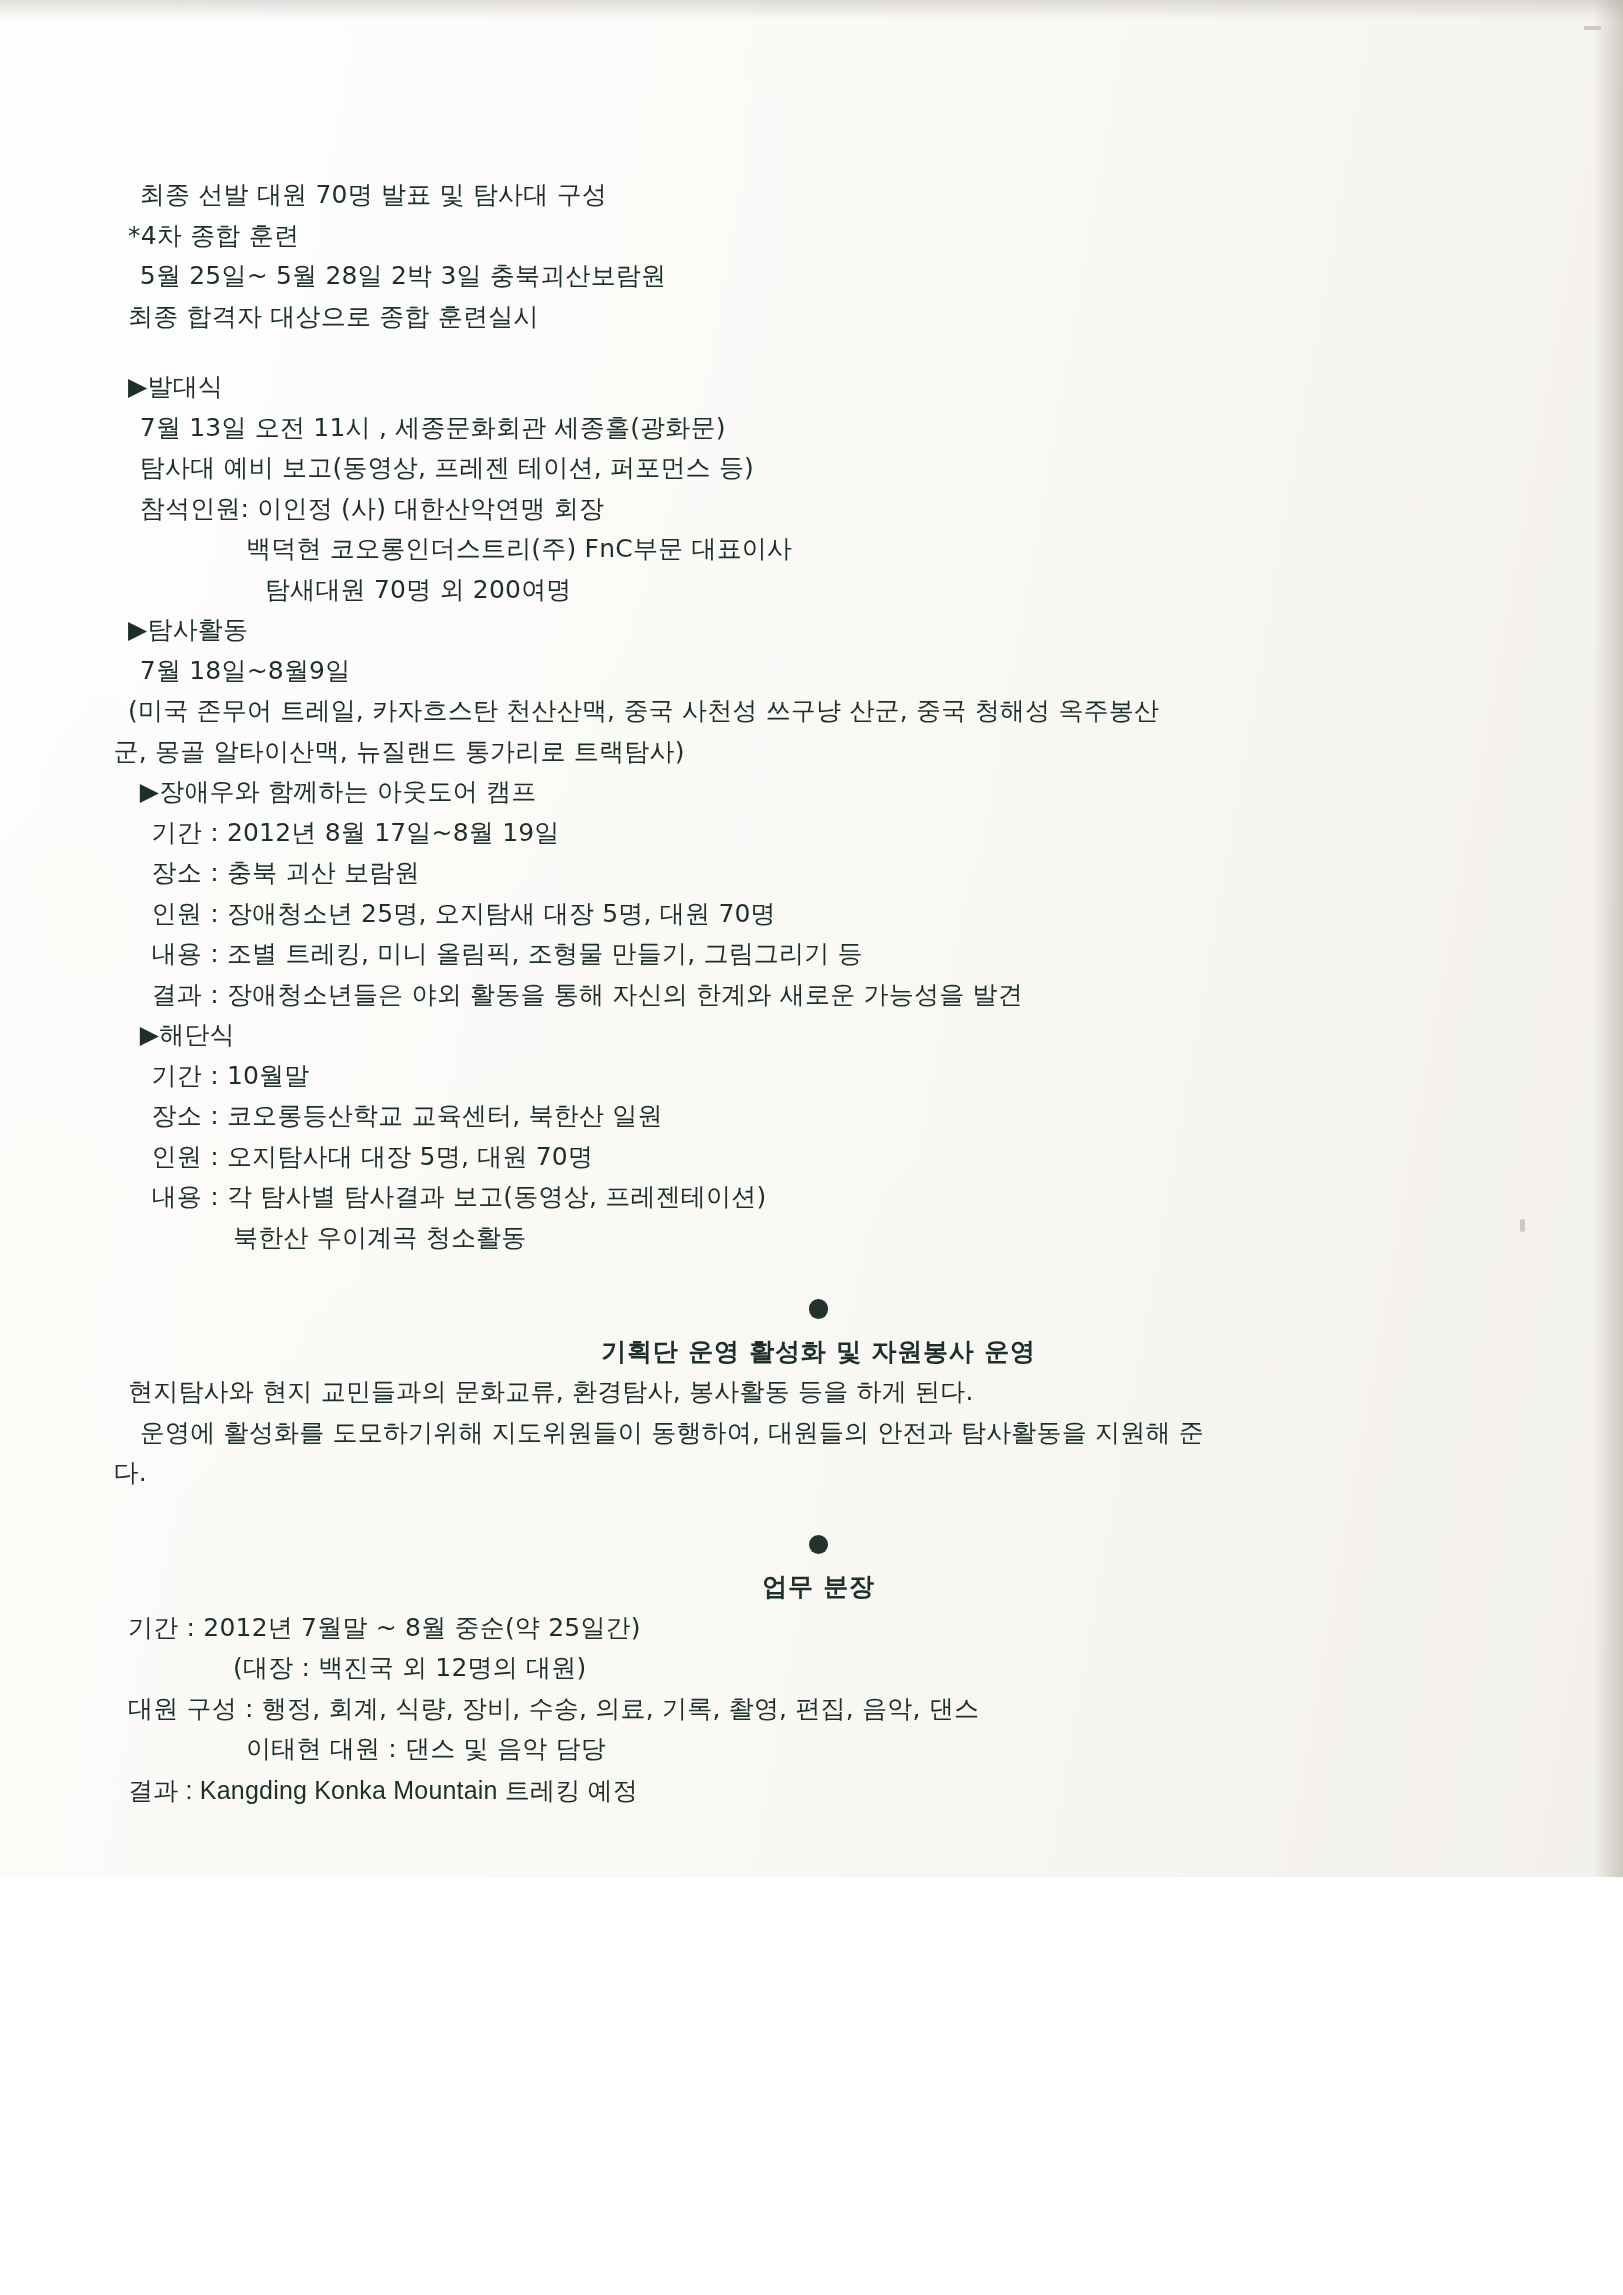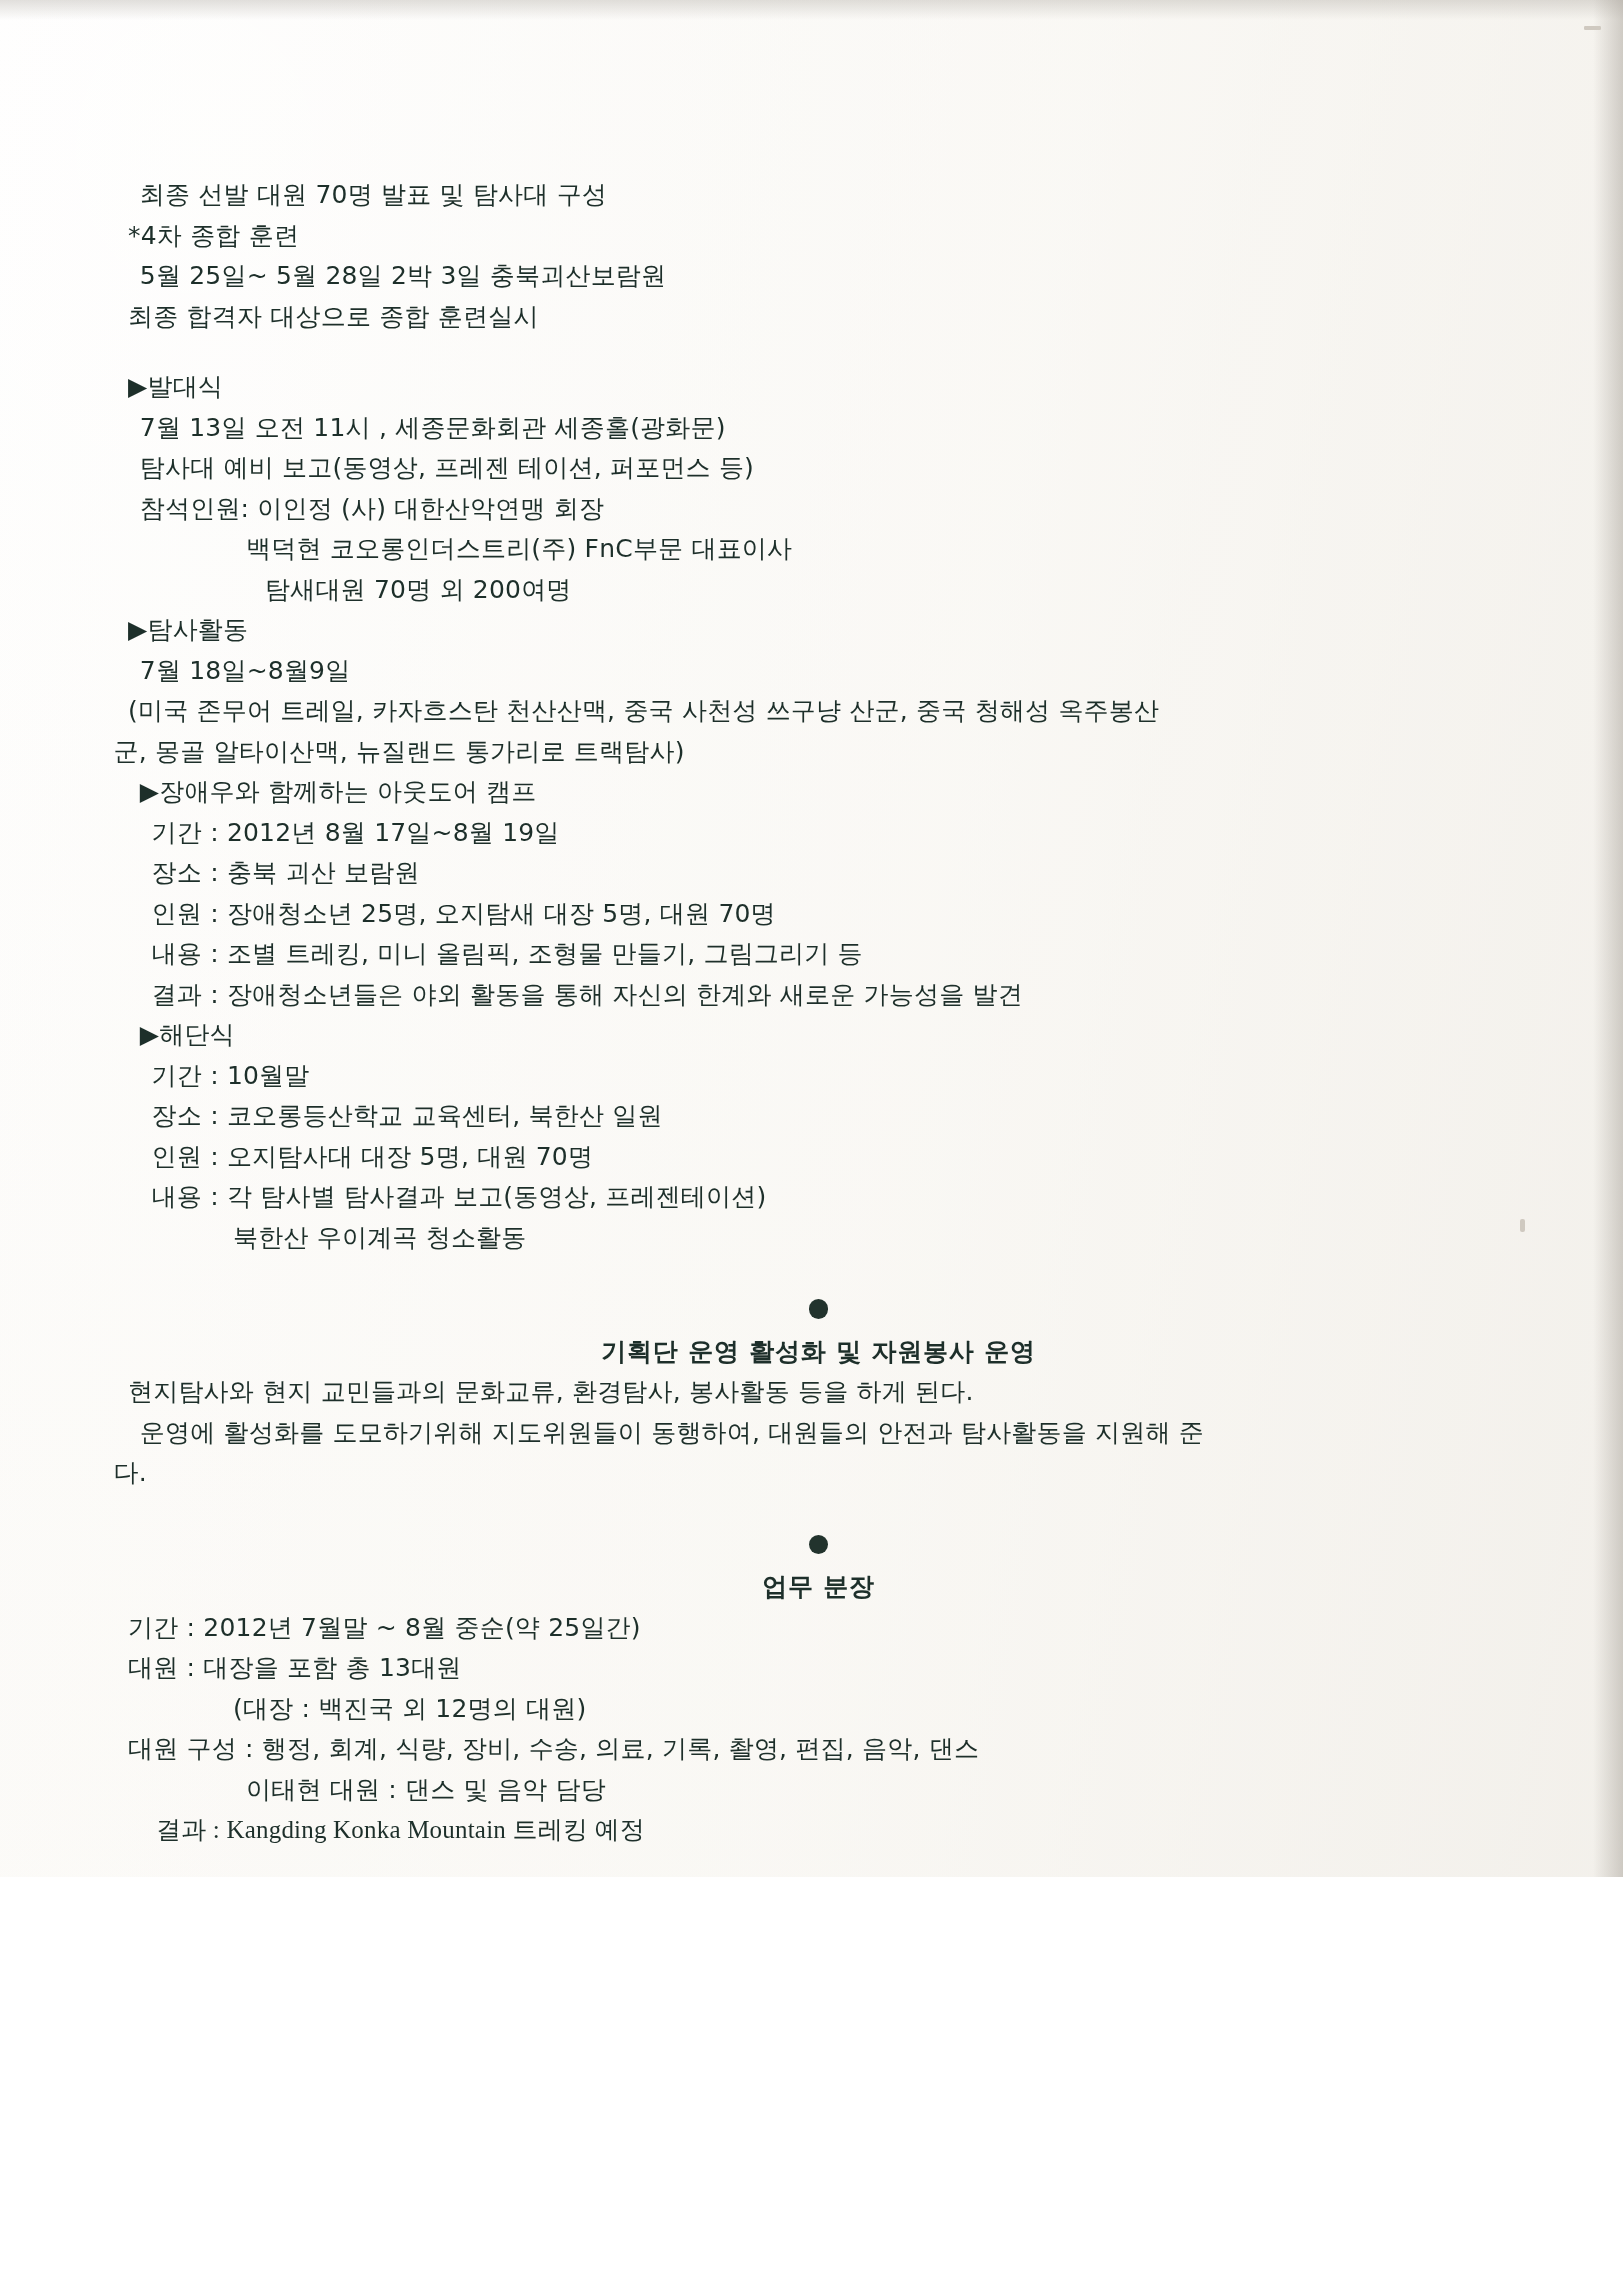--- a/index.html
+++ b/index.html
@@ -87,21 +87,21 @@
   .dot {
     display: inline-block;
     width: 19.6px;
     height: 19.6px;
     border-radius: 50%;
     background: #22332d;
     flex: none;
   }
   .bullet-head .label { font-weight: bold; }
 
-  .latin { font-family: Liberation Serif, serif; margin-left: 28px; }
+  .latin { font-family: Liberation Sans, sans-serif; }
 </style>
 </head>
 <body>
 
 <div class="page">
   <div class="paper-tint"></div>
   <div class="edge-shadow-top"></div>
   <div class="edge-shadow-right"></div>
 
   <div class="speck" style="left:1520px; top:1219px; width:4.6px; height:13px; border-radius:2px;"></div>
@@ -166,21 +166,20 @@
     </div>
 
     <div class="gap-lg"></div>
 
     <div>
       <div class="bullet-head">
         <span class="dot"></span>
         <span class="label">업무 분장</span>
       </div>
       <p class="line ind-0">기간 : 2012년 7월말 ~ 8월 중순(약 25일간)</p>
-      <p class="line ind-0">대원 : 대장을 포함 총 13대원</p>
       <p class="line ind-deep3">(대장 : 백진국 외 12명의 대원)</p>
       <p class="line ind-0">대원 구성 : 행정, 회계, 식량, 장비, 수송, 의료, 기록, 촬영, 편집, 음악, 댄스</p>
       <p class="line ind-deep2">이태현 대원 : 댄스 및 음악 담당</p>
       <p class="line ind-0 latin">결과 : Kangding Konka Mountain 트레킹 예정</p>
     </div>
 
   </div>
 </div>
 
 

